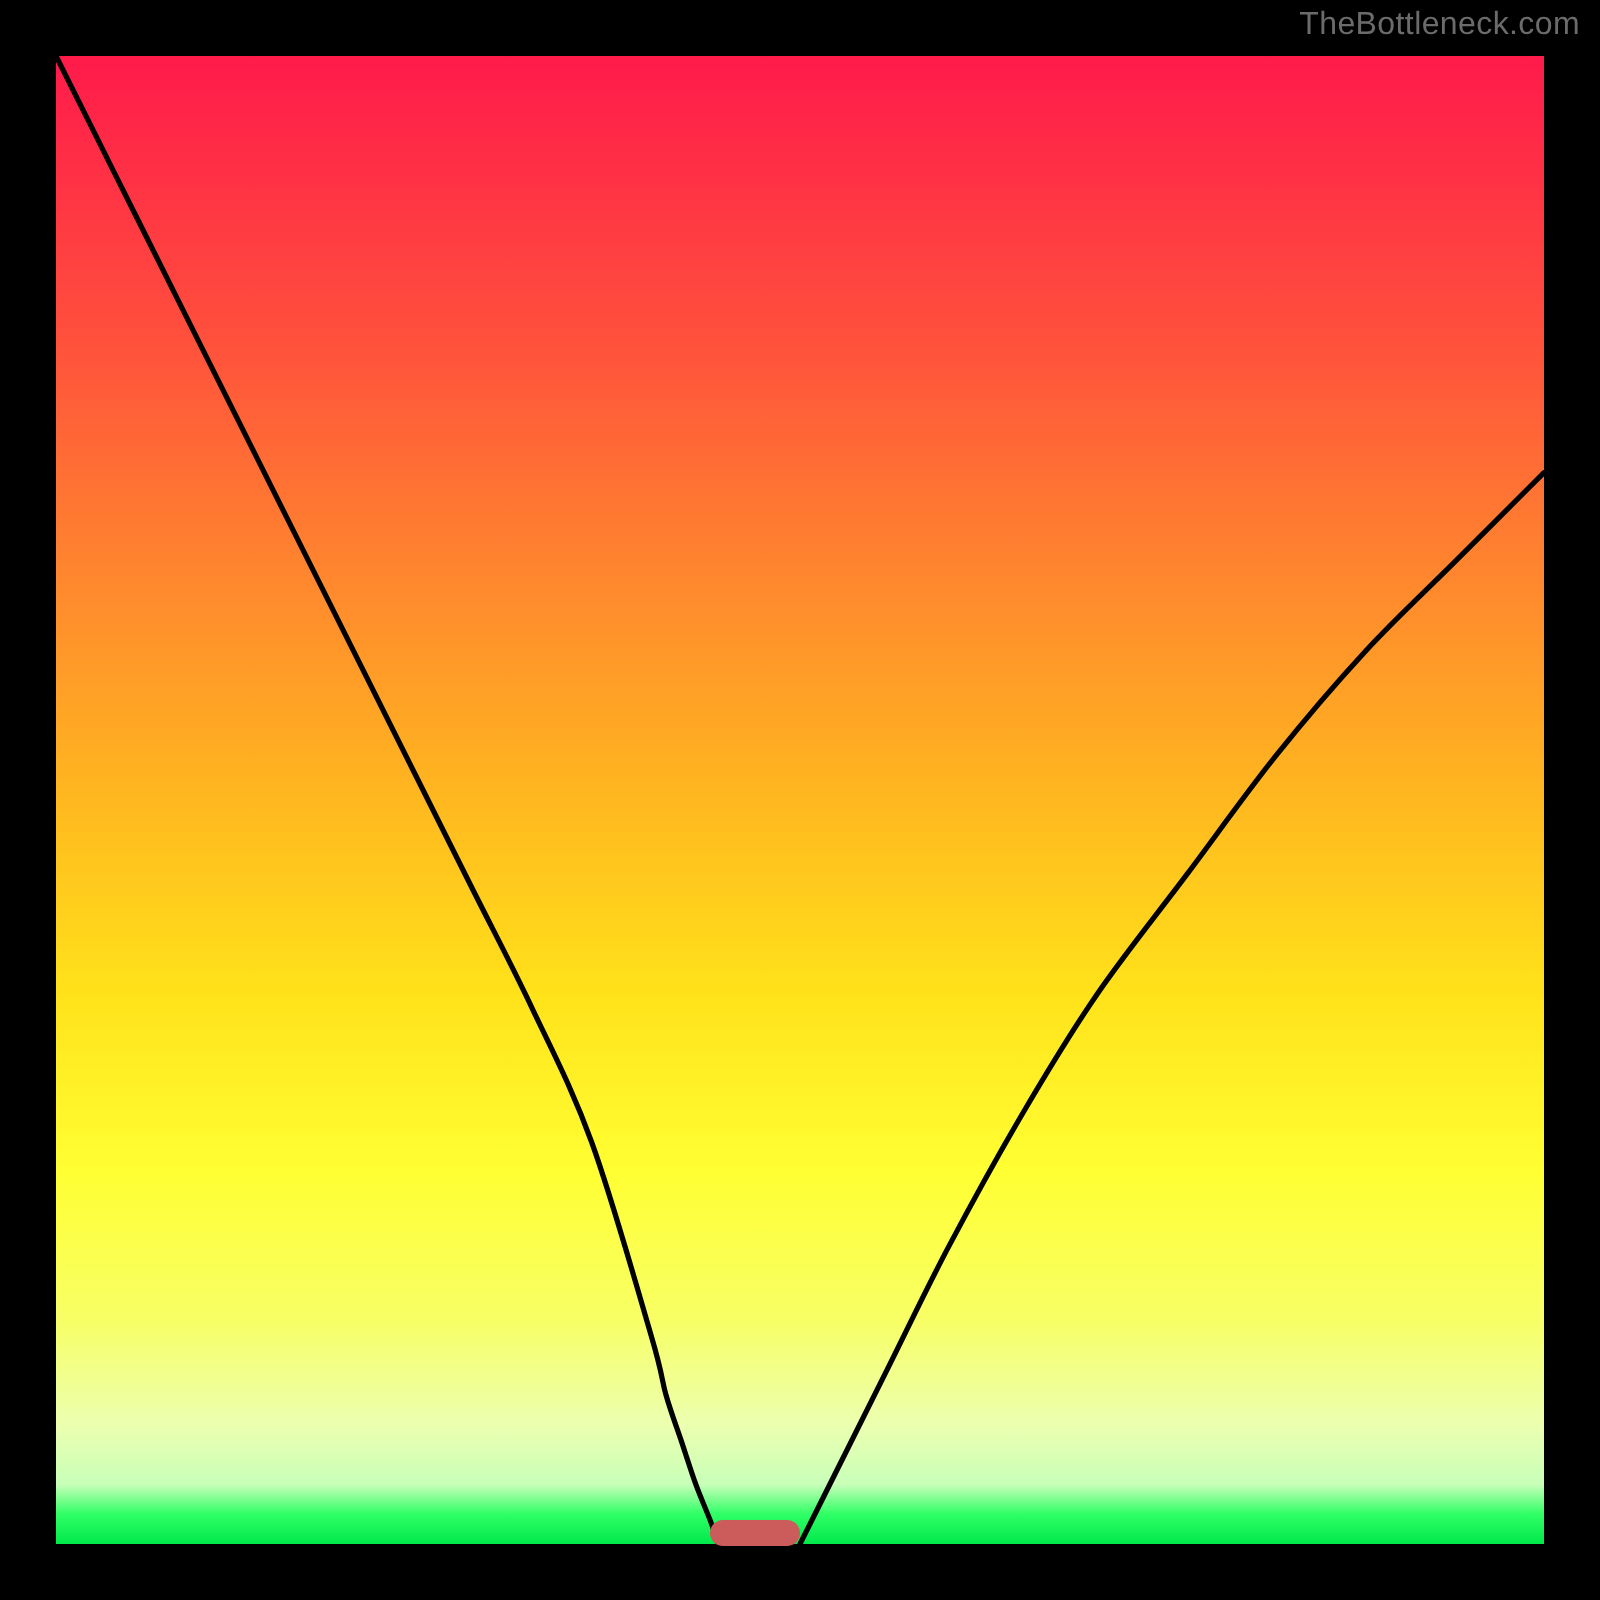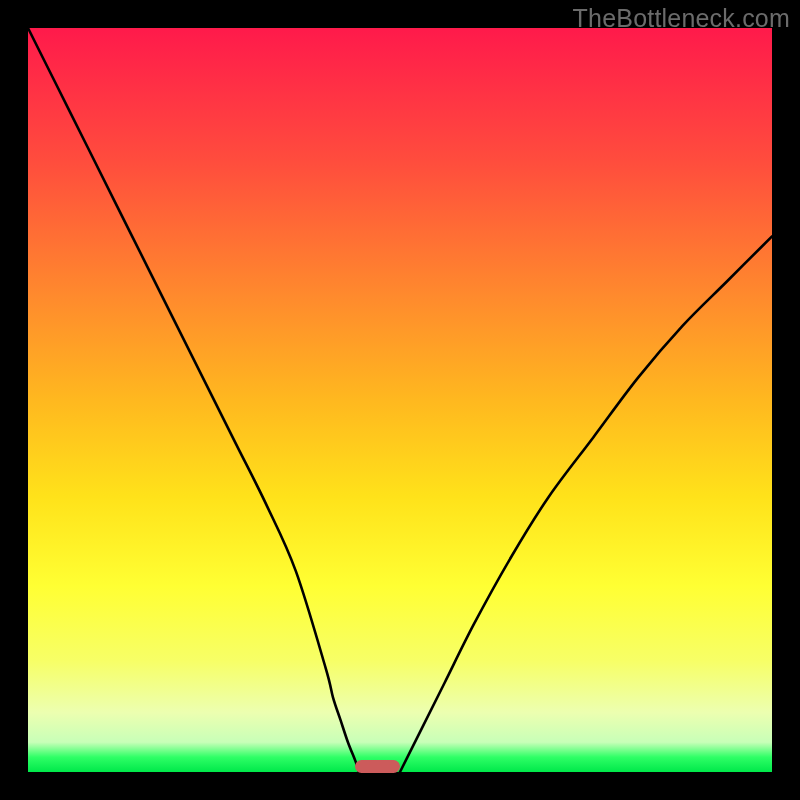--- a/index.html
+++ b/index.html
@@ -42,21 +42,21 @@
     top: 0;
     width: 744px;
     height: 744px;
     overflow: visible;
   }
   .watermark {
     position: absolute;
     top: 4px;
     right: 10px;
     color: #6b6b6b;
-    font-size: 25px;
+    font-size: 16px;
     letter-spacing: 0.2px;
     user-select: none;
   }
   .marker {
     position: absolute;
     height: 13px;
     background: #cc5b5b;
     border-radius: 7px;
   }
 </style>

